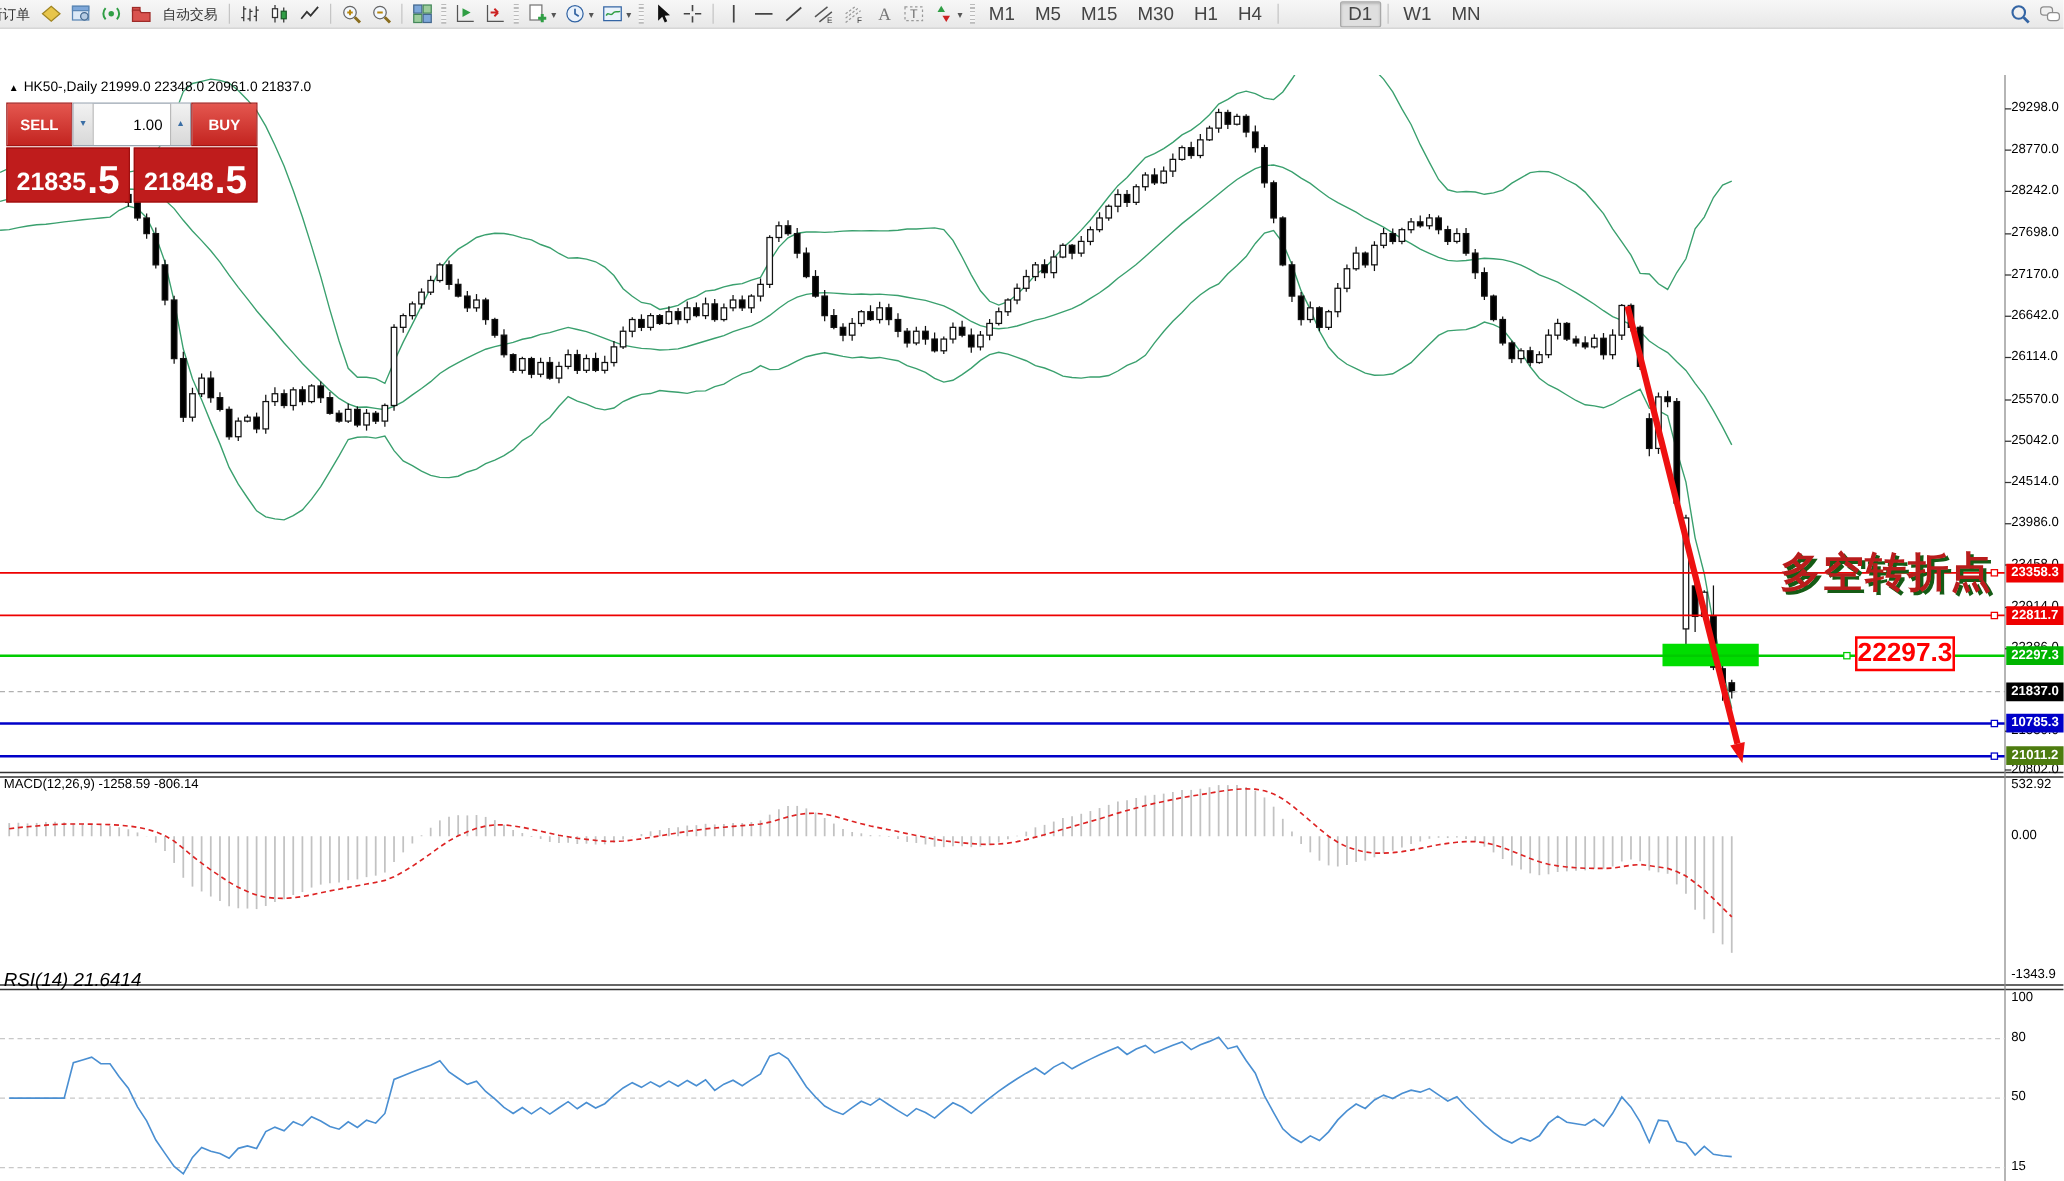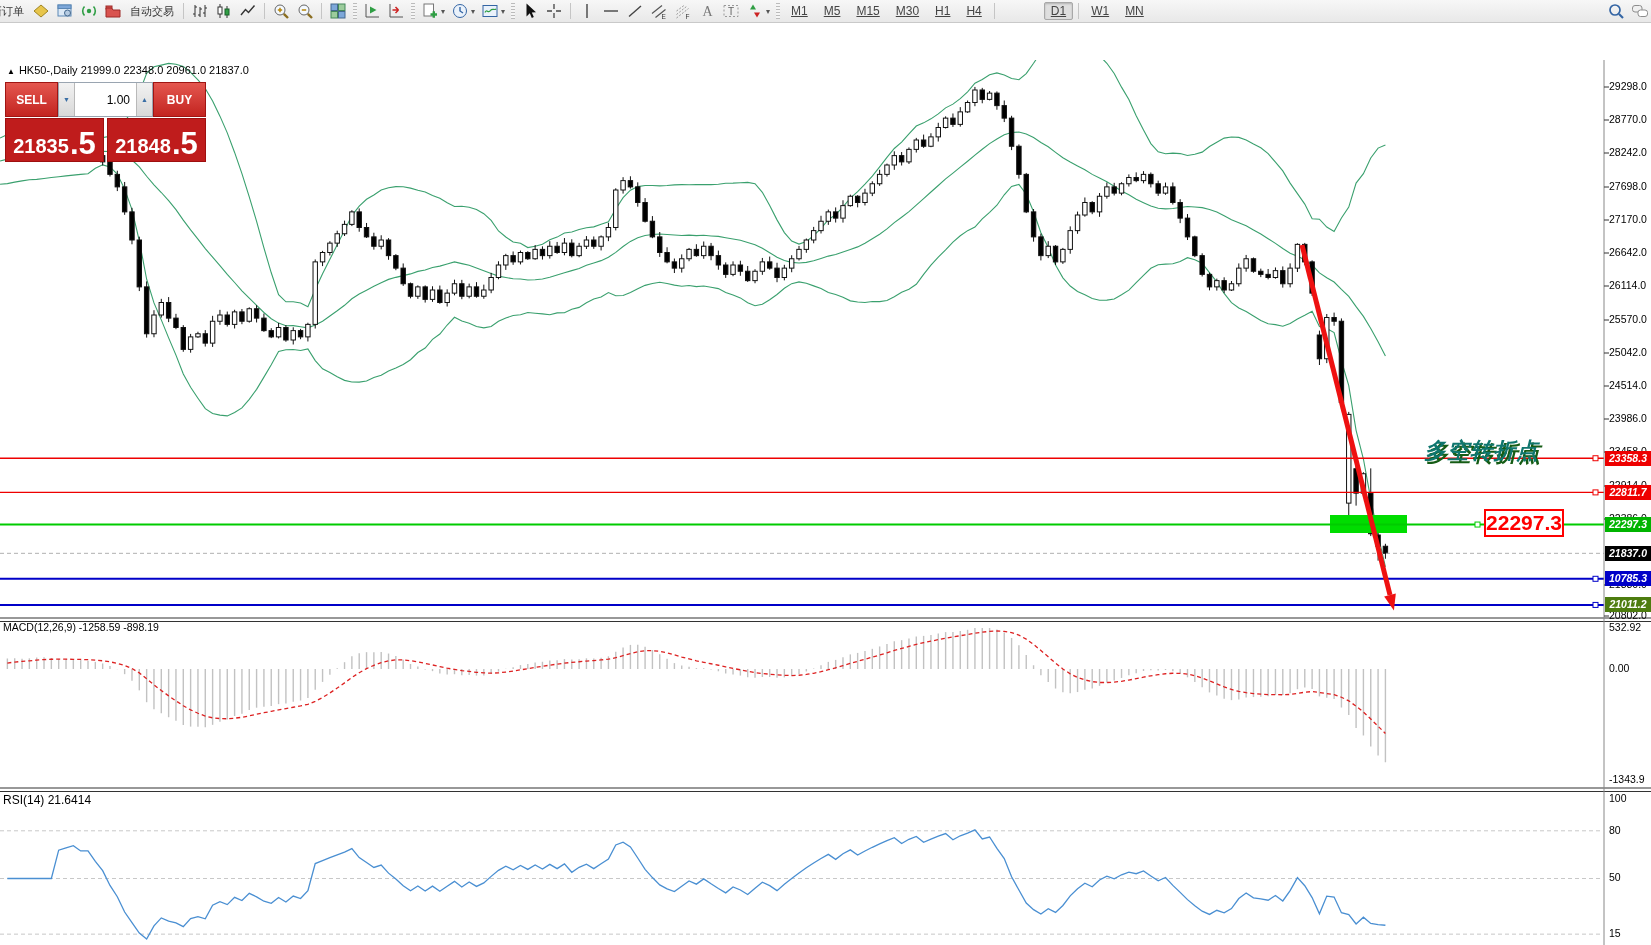--- a/index.html
+++ b/index.html
@@ -8,21 +8,21 @@
   
   #toolbar{position:absolute;left:0;top:0;width:1651px;height:22px;z-index:10;
     background:linear-gradient(#f7f7f7,#e8e8e8);border-bottom:1px solid #c9c9c9;
     display:flex;align-items:center;gap:2px;font-size:11px;color:#333;overflow:hidden;white-space:nowrap;}
   .tb-label{padding:1px 4px;cursor:default;}
   .tb-label.cut{margin-left:-13px;}
   .tb-icon{width:20px;height:20px;display:inline-flex;align-items:center;justify-content:center;border:1px solid transparent;border-radius:2px;}
   .tb-sep{width:1px;height:16px;background:#c5c5c5;margin:0 3px;flex:0 0 auto;}
   .tb-grip{width:4px;height:16px;margin:0 2px;background:repeating-linear-gradient(#bbb 0 1px,#f5f5f5 1px 3px);flex:0 0 auto;}
   .tb-caret{font-size:8px;color:#555;margin-left:-2px;margin-right:2px;}
-  .tb-tf{padding:1px 6px;color:#444;border:1px solid transparent;border-radius:2px;font-size:12px;text-decoration:underline;}
+  .tb-tf{padding:1px 6px;color:#444;border:1px solid transparent;border-radius:2px;font-size:15px;}
   .tb-tf.active{background:#dfdfdf;border-color:#a8a8a8;box-shadow:inset 0 1px 2px rgba(0,0,0,.2);margin-left:44px;}
   .tb-spacer{flex:1 1 auto;}
   
   #chart-window{position:absolute;left:0;top:22px;width:1651px;height:923px;background:#fff;margin-top:38px;}
   #chart-svg{position:absolute;left:0;top:0;z-index:1;pointer-events:none;}
   #chart-title{position:absolute;left:7px;top:4px;z-index:2;font-size:11px;color:#000;}
   #chart-title .tri{font-size:8px;margin-right:4px;}
   
   #quote-panel{position:absolute;left:5px;top:22px;width:201px;z-index:5;font-weight:bold;}
   .qrow{display:flex;height:35px;}
@@ -34,27 +34,27 @@
   .spin.up{border-right:none;border-left:1px solid #b9b9b9;}
   .vfield{flex:1;font-size:12px;color:#000;display:flex;align-items:center;justify-content:flex-end;padding-right:6px;font-weight:normal;}
   .qrow2{display:flex;gap:3px;margin-top:1px;}
   .pbox{flex:1;height:40px;background:#bf1c1c;color:#fff;display:flex;align-items:flex-end;justify-content:center;
     border:1px solid #9e0f0f;padding-bottom:2px;}
   .pmain{font-size:20px;line-height:26px;}
   .pfrac{font-size:31px;line-height:31px;margin-left:1px;}
   
   .ytick{position:absolute;left:1609px;width:44px;font-size:10.5px;color:#000;z-index:2;}
   .ytag{position:absolute;left:1605px;width:46px;height:15px;z-index:3;color:#fff;
-    font-size:10.5px;font-weight:bold;text-align:center;line-height:15px;font-style:italic;}
+    font-size:10.5px;font-weight:bold;text-align:center;line-height:15px;}
   .sub-lbl{position:absolute;left:1609px;width:44px;font-size:10.5px;color:#000;z-index:2;}
   #macd-label{position:absolute;left:3px;top:561px;font-size:10.5px;color:#000;z-index:2;}
-  #rsi-label{position:absolute;left:3px;top:733px;font-size:12px;color:#000;z-index:2;}
+  #rsi-label{position:absolute;left:3px;top:716px;font-size:15px;color:#000;z-index:2;font-style:italic;}
   
-  #annotation-text{position:absolute;left:1424px;top:376px;z-index:4;font-size:22px;font-weight:bold;
-    color:#0f766e;text-shadow:2.5px 2.5px 0 #155c15;letter-spacing:1px;white-space:nowrap;font-style:italic;}
+  #annotation-text{position:absolute;left:1424px;top:376px;z-index:4;font-size:33px;font-weight:bold;
+    color:#b91c1c;text-shadow:2.5px 2.5px 0 #155c15;letter-spacing:1px;white-space:nowrap;}
   #price-box{position:absolute;left:1484px;top:449px;width:76px;height:24px;z-index:4;background:#fff;
     border:2px solid #f00;color:#f00;font-size:21px;font-weight:bold;text-align:center;line-height:23px;}
 </style>
 </head>
 <body>
 
 <div id="app">
   <div id="toolbar">
       <span class="tb-label cut">新订单</span>
       <span class="tb-icon">
@@ -994,21 +994,21 @@
             <span class="pmain">21835</span>
             <span class="pfrac">.5</span>
           </div>
         <div class="pbox">
             <span class="pmain">21848</span>
             <span class="pfrac">.5</span>
           </div>
       </div>
     </div>
 
-    <div id="macd-label">MACD(12,26,9) -1258.59 -898.19</div>
+    <div id="macd-label">MACD(12,26,9) -1258.59 -806.14</div>
     <div id="rsi-label">RSI(14) 21.6414</div>
 
     <div id="annotation-text">多空转折点</div>
     <div id="price-box">22297.3</div>
 
     <div id="overlay-labels">
         <div class="ytick" style="top: 20px;">29298.0</div>
         <div class="ytick" style="top: 53px;">28770.0</div>
         <div class="ytick" style="top: 86px;">28242.0</div>
         <div class="ytick" style="top: 120px;">27698.0</div>

